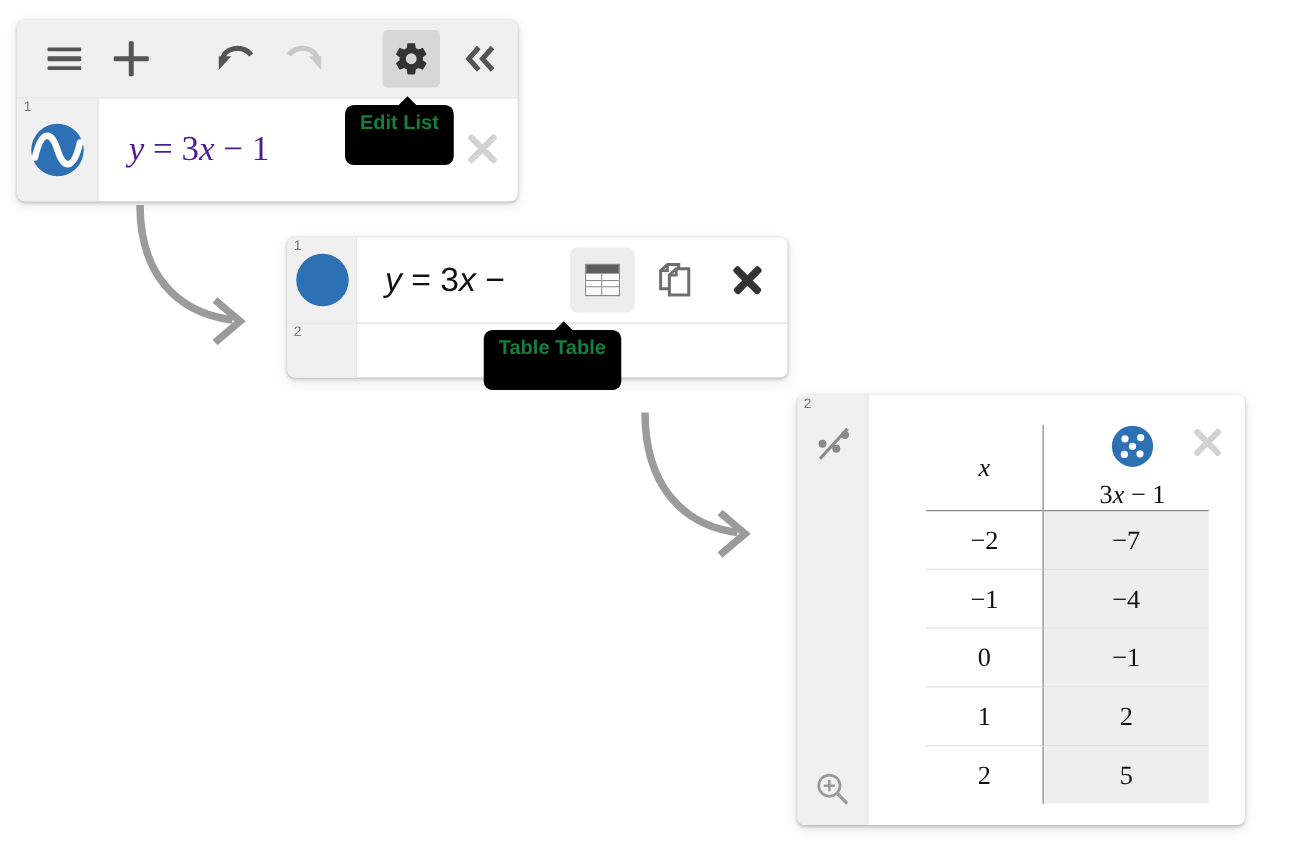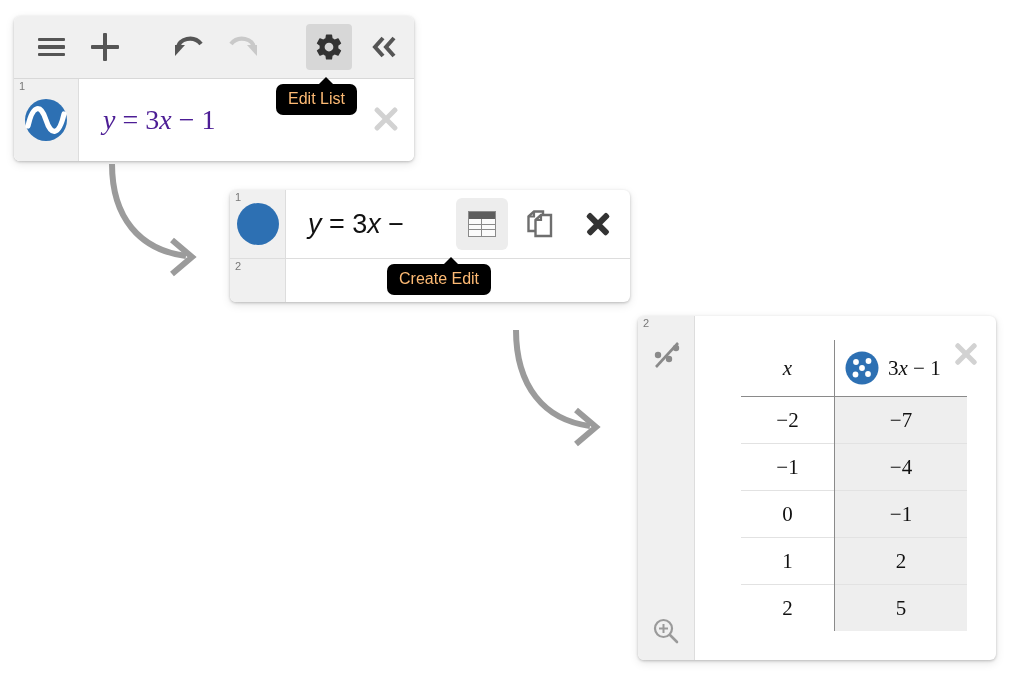--- a/index.html
+++ b/index.html
@@ -156,24 +156,24 @@
 
   #p1-close { right: 6px; top: 62px; width: 44px; height: 82px; }
   #p1-close .xmark { width: 30px; height: 30px; }
   #p1-close .xmark::before,
   #p1-close .xmark::after { width: 30px; height: 5px; background: #d2d2d2; }
 
   
   .tooltip {
     position: absolute;
     background: #000000;
-    color: #fdba74;
+    color: #15803d;
     font-size: 16px;
-    font-weight: normal;
-    padding: 6px 12px 7px 12px;
+    font-weight: bold;
+    padding: 6px 12px 24px 12px;
     border-radius: 7px;
     white-space: nowrap;
     line-height: 1.15;
     z-index: 40;
   }
   .tooltip::before {
     content: "";
     position: absolute;
     top: -7px;
     width: 0;
@@ -349,20 +349,21 @@
   .data-table tbody tr + tr td { border-top: 1px solid #e2e2e2; }
   .data-table .col-y { border-left: 1.4px solid #8a8a8a; }
   .data-table thead .col-y { border-left: 1.4px solid #8a8a8a; }
   .hdr-x { font-style: italic; }
   .hdr-y-wrap {
     display: flex;
     align-items: center;
     justify-content: flex-start;
     gap: 9px;
     padding-left: 10px;
+    flex-direction: column;
   }
   .dot-icon {
     width: 34px;
     height: 34px;
     flex: none;
   }
   .hdr-y-text { white-space: nowrap; }
 
   
   .arrow-svg {
@@ -486,21 +487,21 @@
     </div>
 
     <div class="p2-row second">
       <div class="p2-gutter">
         <div class="expr-index">2</div>
       </div>
       <div class="p2-math"></div>
     </div>
   </div>
 
-  <div class="tooltip" id="tip-create-table">Create Edit</div>
+  <div class="tooltip" id="tip-create-table">Table Table</div>
 
   <svg class="arrow-svg" id="arrow-two" viewBox="0 0 130 130">
     <path d="M20 8 C20 64, 48 98, 94 104" stroke="#9b9b9b" stroke-width="6" fill="none" stroke-linecap="butt"></path>
     <path d="M80 88 L100 105 L80 122" stroke="#9b9b9b" stroke-width="6" fill="none" stroke-linecap="butt" stroke-linejoin="miter"></path>
   </svg>
 
   <div class="panel" id="panel-three">
 
     <div class="p3-gutter">
       <div class="p3-index">2</div>

